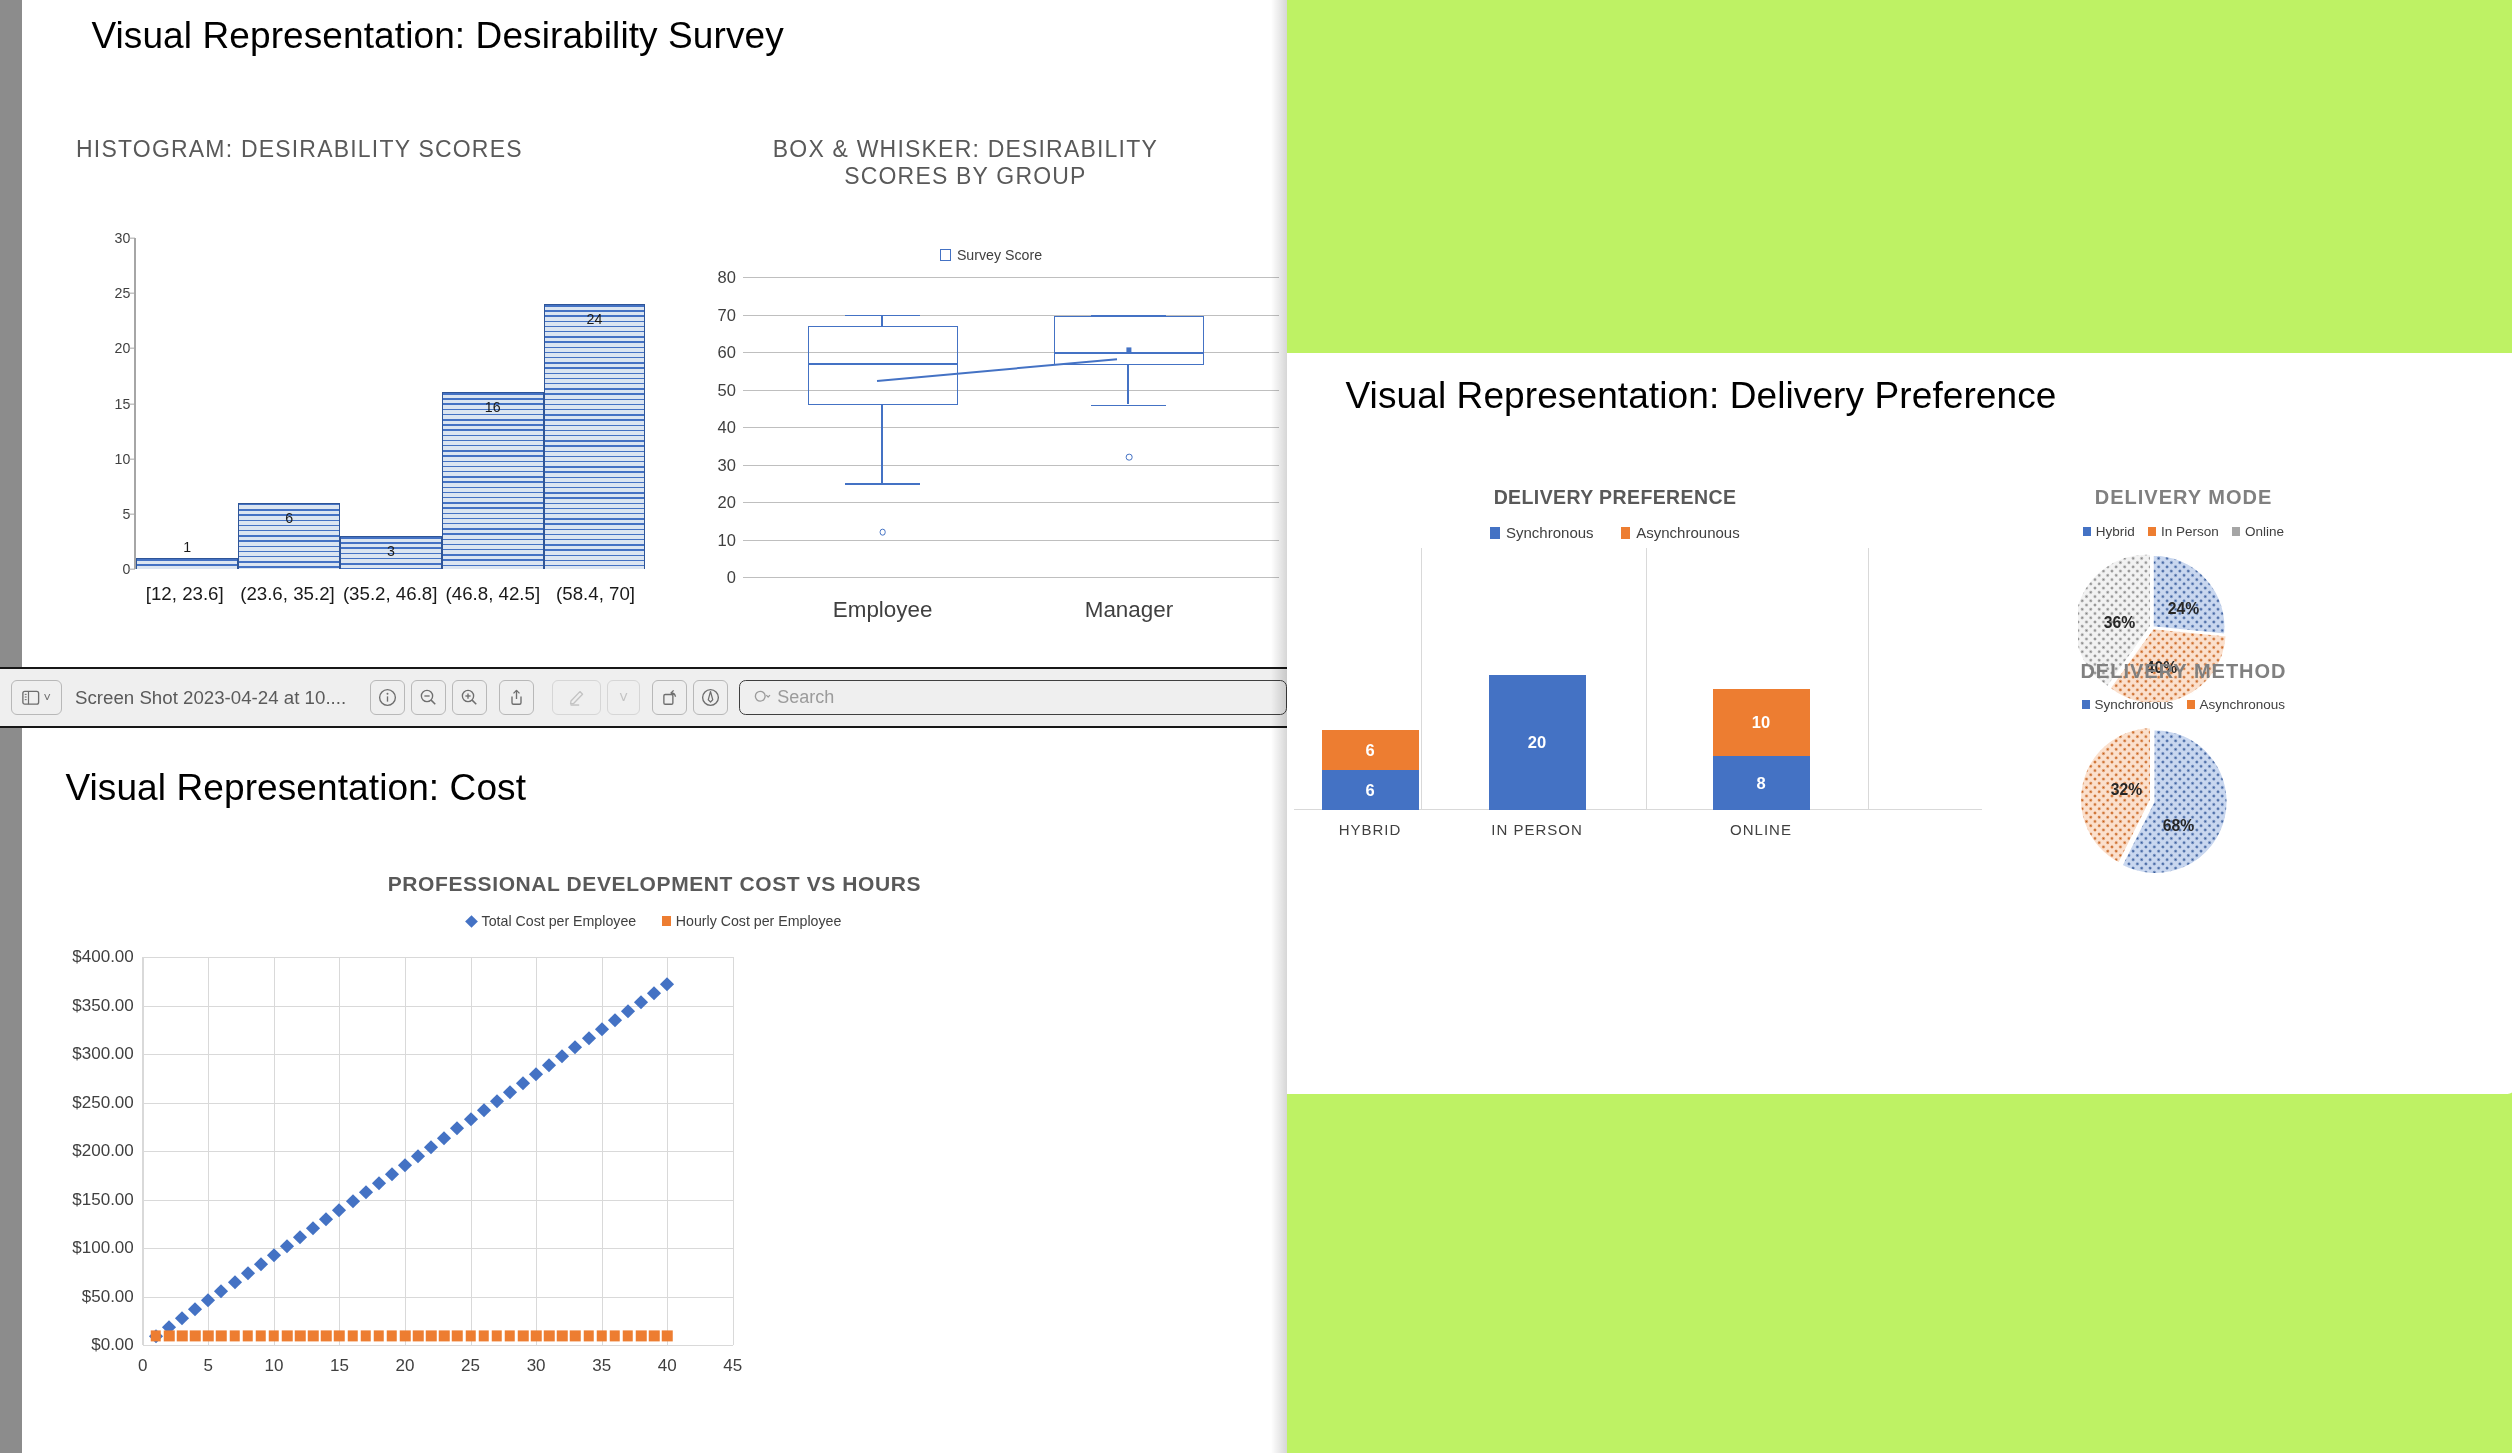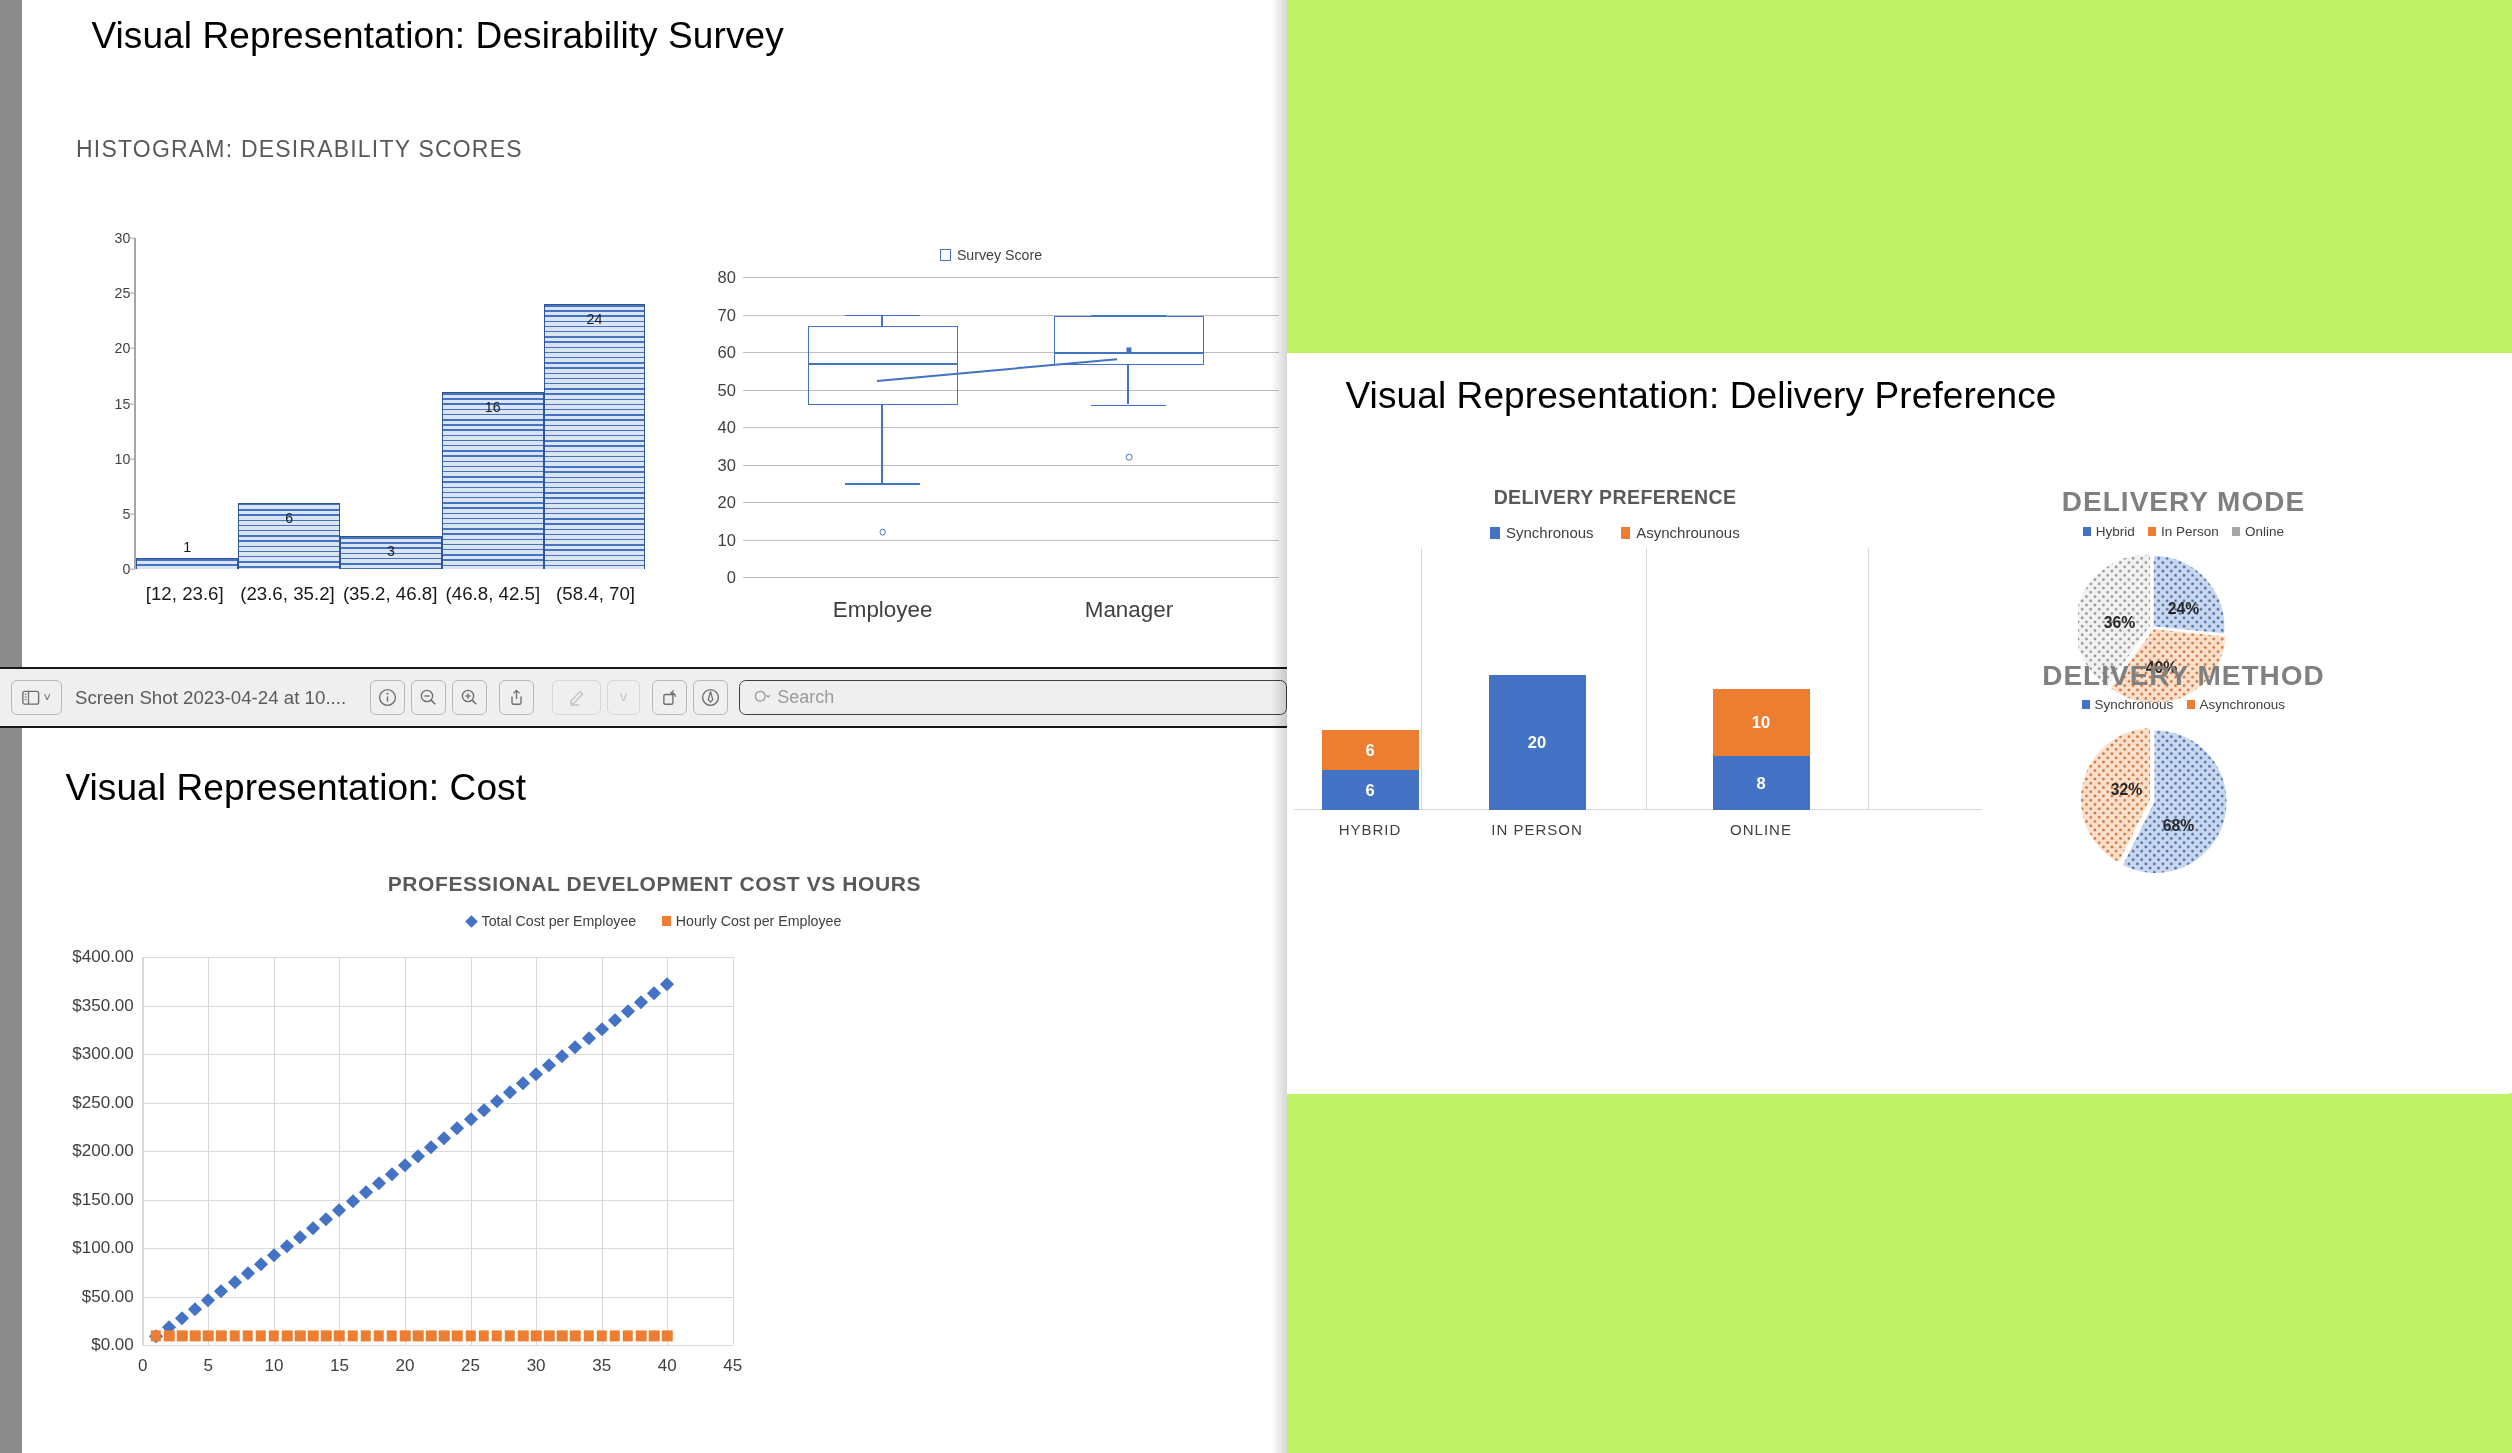--- a/index.html
+++ b/index.html
@@ -231,21 +231,21 @@
   .sb-col { position:absolute; bottom:37px; }
   .sb-seg { position:relative; width:100%; display:flex; align-items:center; justify-content:center; }
   .sb-seg span { color:#fff; font-size:16.5px; font-weight:700; }
   .sb-seg.zero span { position:absolute; top:-3px; }
   .sb-cat {
     position:absolute; bottom:9px; text-align:center;
     font-size:15px; color:#404040; letter-spacing:1px;
   }
 
   .pie-title {
-    position:absolute; text-align:center; font-size:28px; color:#808080;
+    position:absolute; text-align:center; font-size:20px; color:#808080;
     font-weight:700; letter-spacing:1px;
   }
   .pie-legend {
     position:absolute; display:flex; justify-content:center; align-items:center;
     gap:13.5px; font-size:13.5px; color:#404040;
   }
   .pie-legend .item { display:flex; align-items:center; gap:4.5px; }
   .sw-sm-blue { width:8.2px; height:8.2px; background:#4472c4; display:inline-block; }
   .sw-sm-orange { width:8.2px; height:8.2px; background:#ed7d31; display:inline-block; }
   .sw-sm-grey { width:8.2px; height:8.2px; background:#a5a5a5; display:inline-block; }
@@ -385,20 +385,21 @@
     </div>
   </div>
 
   <div class="preview-window-left">
     <div class="left-gutter"></div>
 
     <div class="slide slide-survey">
       <div class="slide-title s1-title">Visual Representation: Desirability Survey</div>
 
       <div class="chart-title s1-hist-title">HISTOGRAM: DESIRABILITY SCORES</div>
+      <div class="chart-title s1-box-title">BOX &amp; WHISKER: DESIRABILITY SCORES BY GROUP</div>
 
       <div class="hist-wrap">
         <div class="hist-axis-y"></div>
         <div class="hist-plot">
           <div class="y-tick" style="top:100%;">0</div>
           <div class="y-tick" style="top:83.33%;">5</div>
           <div class="y-tick" style="top:66.66%;">10</div>
           <div class="y-tick" style="top:50%;">15</div>
           <div class="y-tick" style="top:33.33%;">20</div>
           <div class="y-tick" style="top:16.66%;">25</div>

